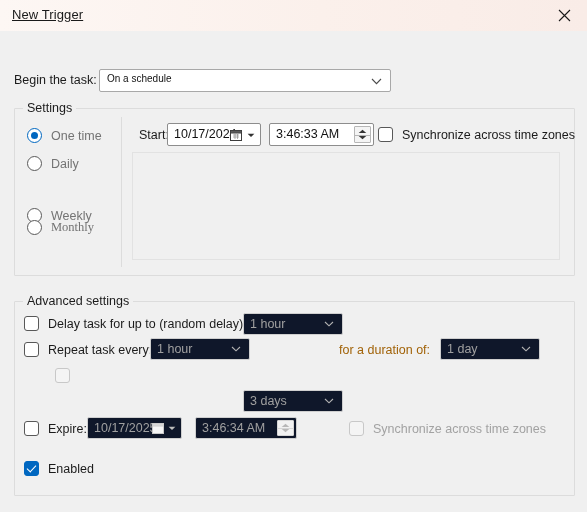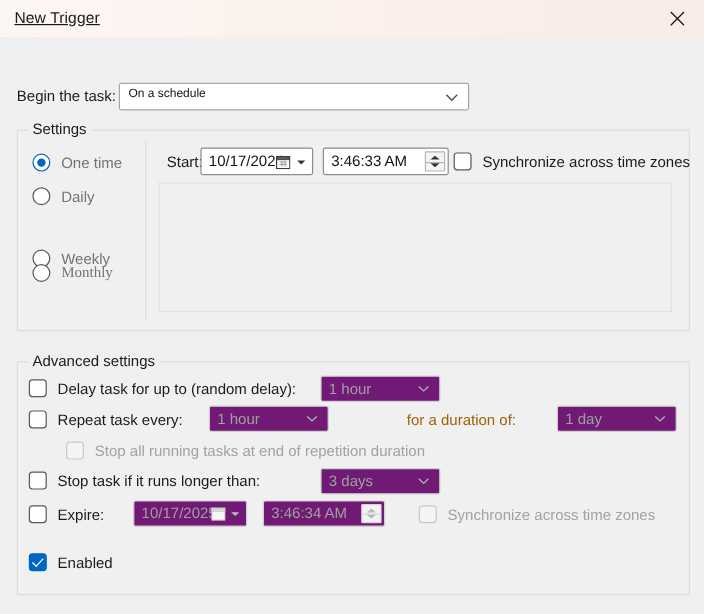--- a/index.html
+++ b/index.html
@@ -139,24 +139,23 @@
     border-radius: 2px;
     box-sizing: border-box;
     font-size: 12.5px;
     color: #111;
   }
   .field .val {
     position: absolute; left: 6px; top: 3px;
     white-space: nowrap;
   }
   .field.disabled {
-    background: #701a75;
+    background: #0f172a;
     border-color: #cfcfcf;
     color: #a0a0a0;
-    margin-left: 24px;
   }
   .field.disabled .val { color: #a0a0a0; }
 
   
   .cal-glyph {
     position: absolute; top: 50%; margin-top: -6px;
     width: 12px; height: 12px;
   }
 
   
@@ -350,27 +349,22 @@
     <div class="static-label disabled" style="left:324px; top:41px;">for a duration of:</div>
     <div class="field disabled" style="left:425px; top:36px; width:100px; height:22px;">
       <span class="val">1 day</span>
       <svg class="chev" width="10" height="6" viewBox="0 0 10 6">
         <path d="M1 1 L5 4.8 L9 1" stroke="#b3b3b3" stroke-width="1.1" fill="none"></path>
       </svg>
     </div>
 
     <div class="cb-row" style="left:40px; top:66px;">
       <span class="cb disabled"></span>
-      <span class="cb-label disabled">Stop all running tasks at end of repetition duration</span>
-    </div>
-
-    <div class="cb-row" style="left:9px; top:91px;">
-      <span class="cb"></span>
-      <span class="cb-label">Stop task if it runs longer than:</span>
-    </div>
+    </div>
+
     <div class="field disabled" style="left:228px; top:88px; width:100px; height:22px;">
       <span class="val">3 days</span>
       <svg class="chev" width="10" height="6" viewBox="0 0 10 6">
         <path d="M1 1 L5 4.8 L9 1" stroke="#b3b3b3" stroke-width="1.1" fill="none"></path>
       </svg>
     </div>
 
     <div class="cb-row" style="left:9px; top:119px;">
       <span class="cb"></span>
       <span class="cb-label">Expire:</span>

